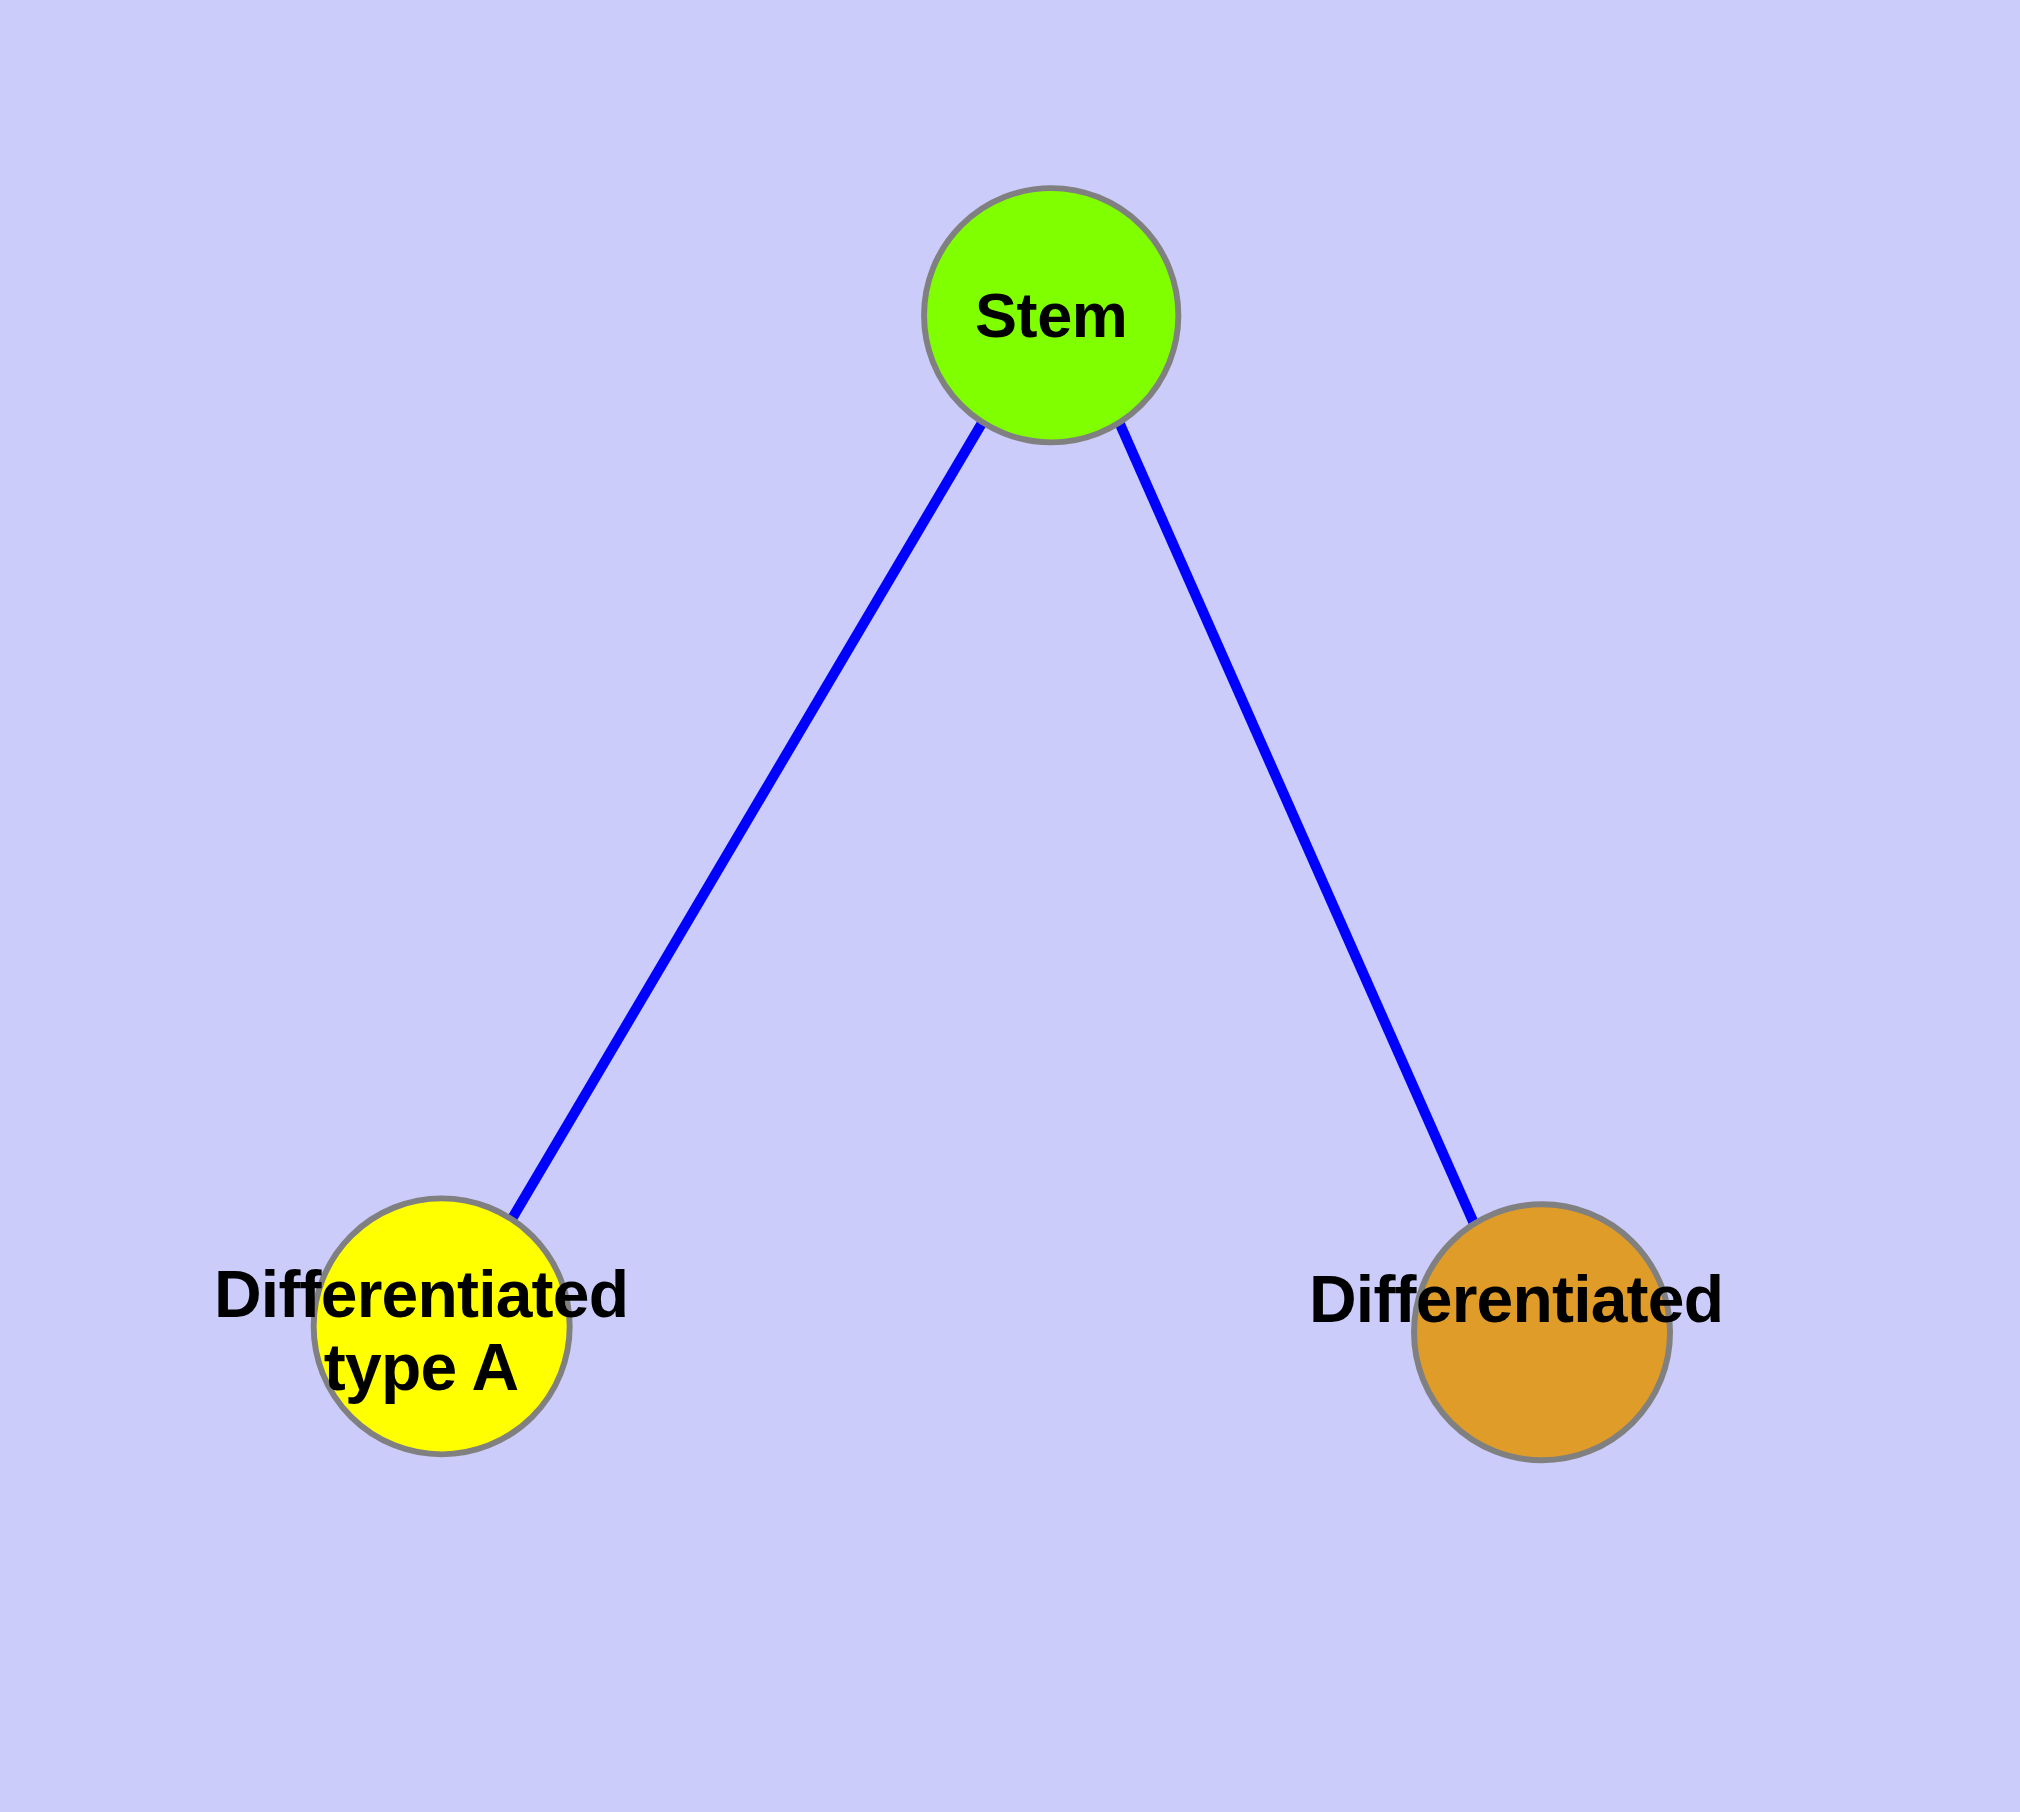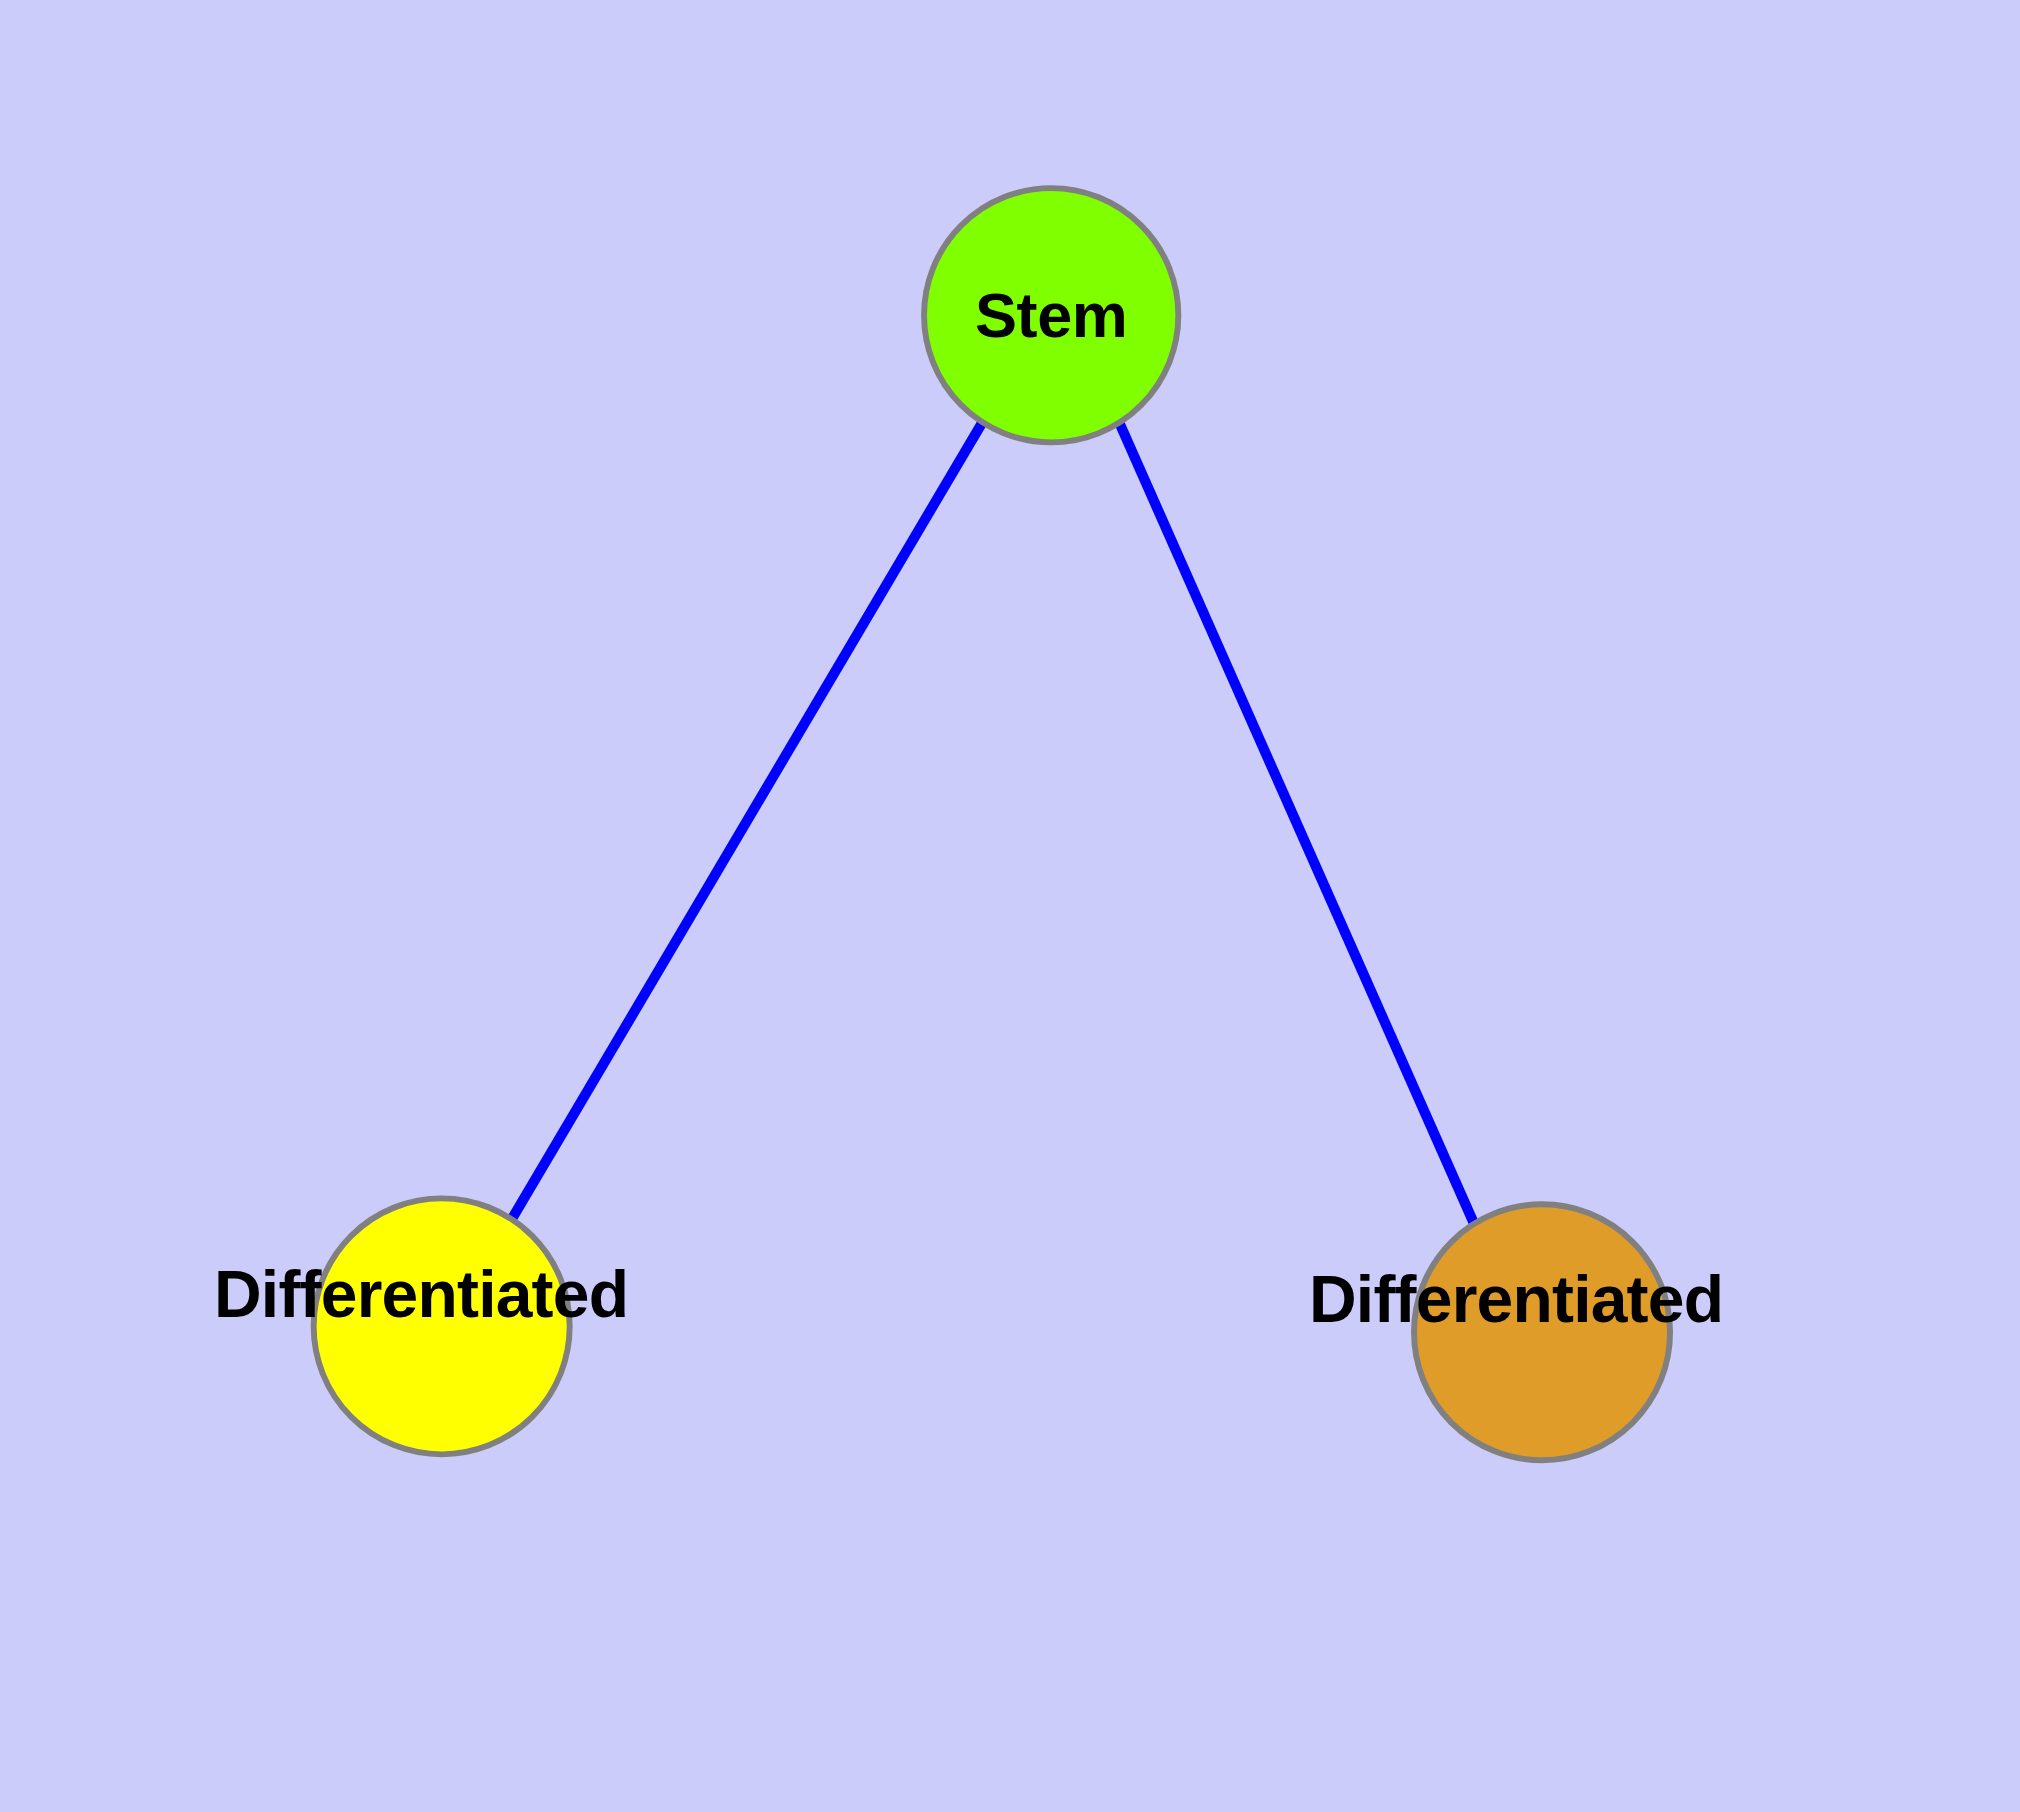--- a/index.html
+++ b/index.html
@@ -61,20 +61,21 @@
         <circle cx="1819" cy="1572" r="151" fill="#e09c28" stroke="#808080" stroke-width="7"></circle>
       </g>
   </svg>
 
   <div id="label-layer">
       <div class="node-label label-stem" style="font-size: 63px; left: 975px; top: 281px;">
         <span class="label-line">Stem</span>
       </div>
       <div class="node-label label-diff" style="font-size: 66px; left: 214px; top: 1258px;">
         <span class="label-line">Differentiated</span>
+        <span class="label-line">type A</span>
       </div>
       <div class="node-label label-diff" style="font-size: 66px; left: 1309px; top: 1263px;">
         <span class="label-line">Differentiated</span>
       </div>
     </div>
 
 </div>
 
 
 </body></html>

